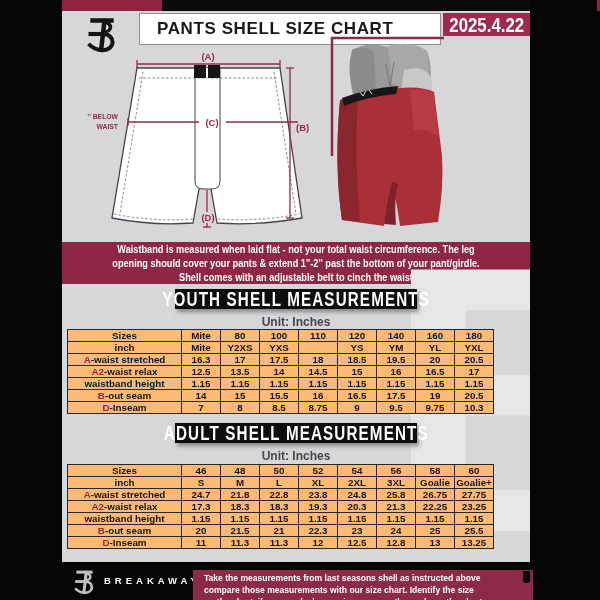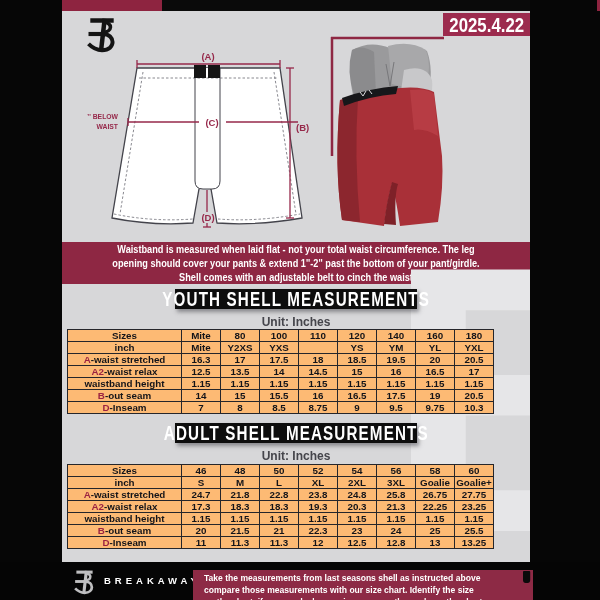--- a/index.html
+++ b/index.html
@@ -79,20 +79,21 @@
 
     <svg class="logo-header" viewBox="0 0 40 42">
       <g stroke="#141414" fill="none" stroke-width="5">
         <path d="M7 6 H33"></path>
         <path d="M23 4 L19 39"></path>
         <path d="M5 21 H24" stroke-width="4.6"></path>
         <path d="M22 8 C32 8 32 19 21 19" stroke-width="4"></path>
         <path d="M21 21 C35 21 36 39 20 39 C13 39 9 36 5 32" stroke-width="4.4"></path>
       </g>
     </svg>
+    <div class="title-box">PANTS SHELL SIZE CHART</div>
     <div class="date-box">
       <span>2025.4.22</span>
     </div>
 
     <svg class="diagram-svg" viewBox="0 0 235 190">
 
       <path d="M50,18 L193,18 L215,168 Q170,176 130,173 L124,139 Q120,134 112,139 L106,173 Q65,176 25,168 Z" fill="#ffffff" stroke="#43434b" stroke-width="1.3"></path>
 
       <path d="M108,18 L108,131 Q108,139 116,139 L125,139 Q133,139 133,131 L133,18" fill="#ffffff" stroke="#43434b" stroke-width="1"></path>
 

